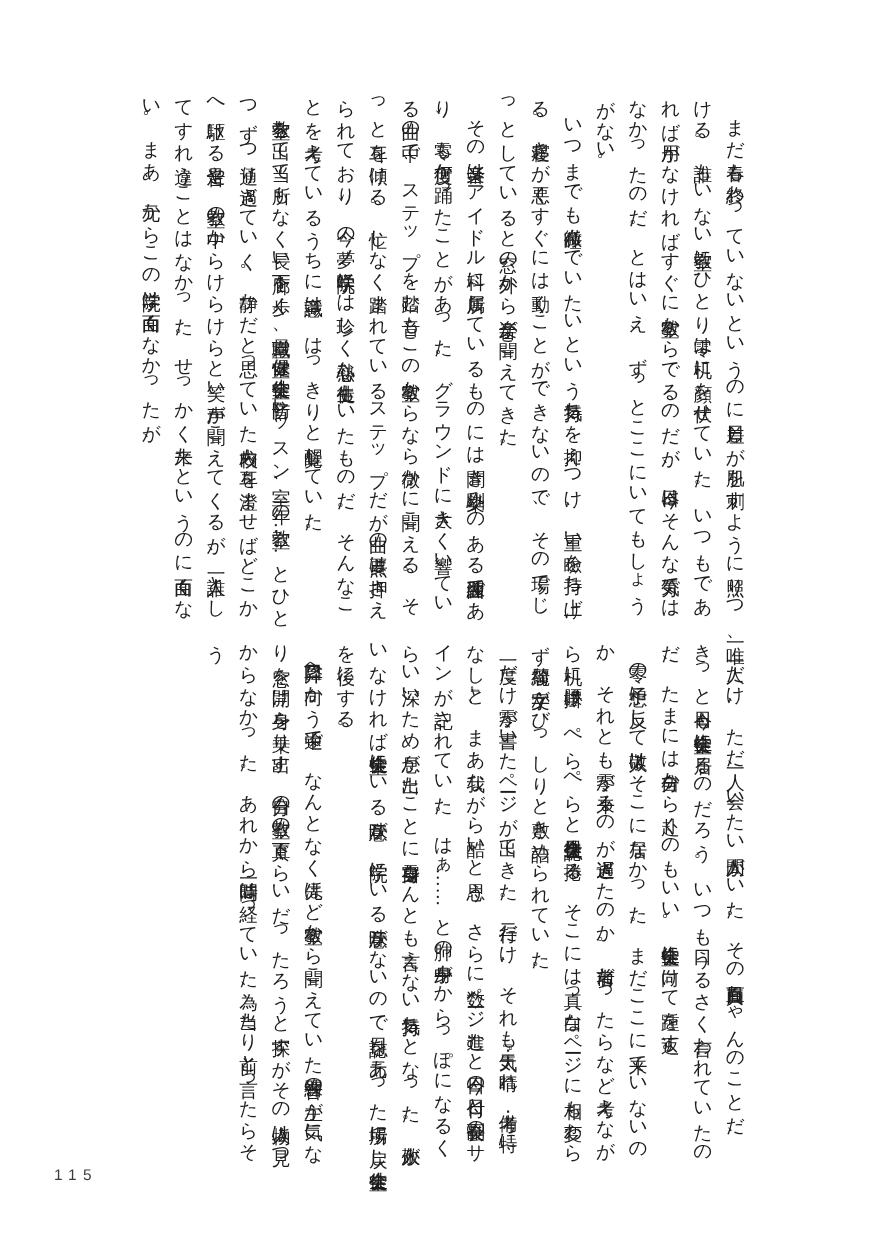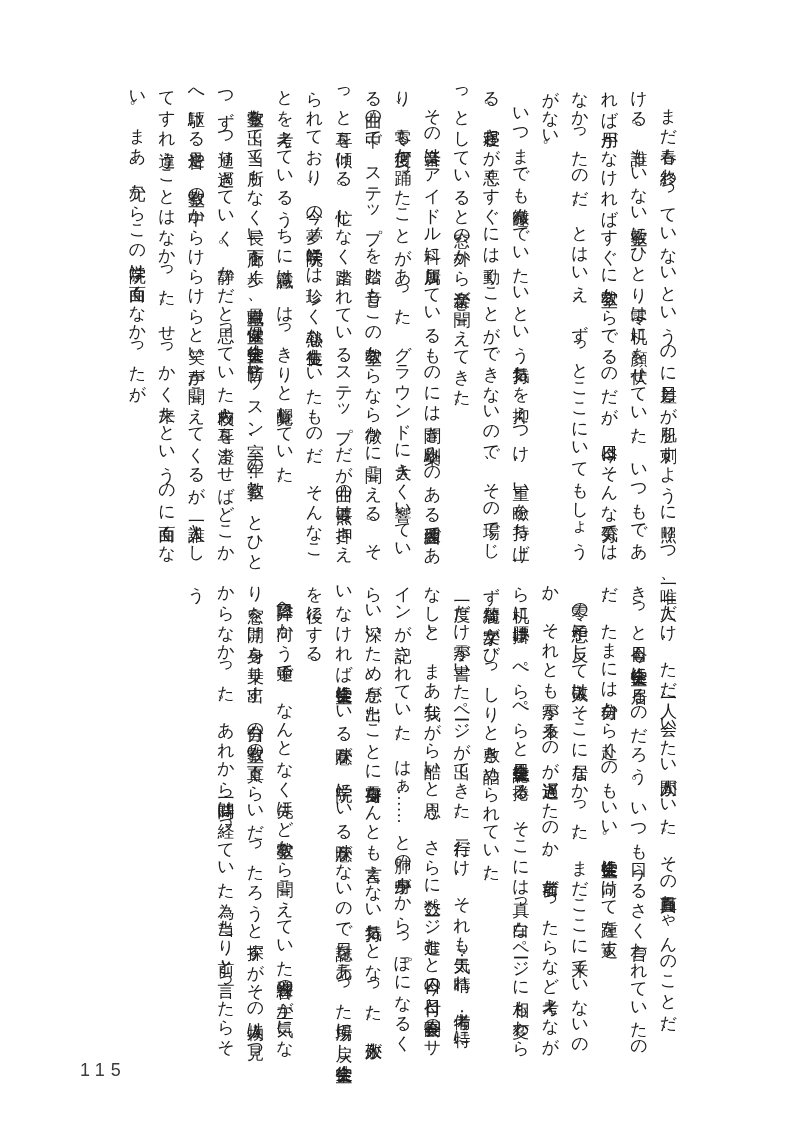--- a/index.html
+++ b/index.html
@@ -35,24 +35,24 @@
   .upper-block {
     top: 79px;
     height: 489px;
   }
   .lower-block {
     top: 574px;
     height: 484px;
   }
   .page-number {
     position: absolute;
-    left: 80px;
+    left: 49px;
     top: 1060px;
     font-family: "Liberation Sans", "DejaVu Sans", sans-serif;
-    font-size: 18px;
+    font-size: 14px;
     font-weight: 300;
     letter-spacing: 6px;
     color: #3c3c3c;
   }
 </style>
 </head>
 <body>
 
 <div class="page">
 

